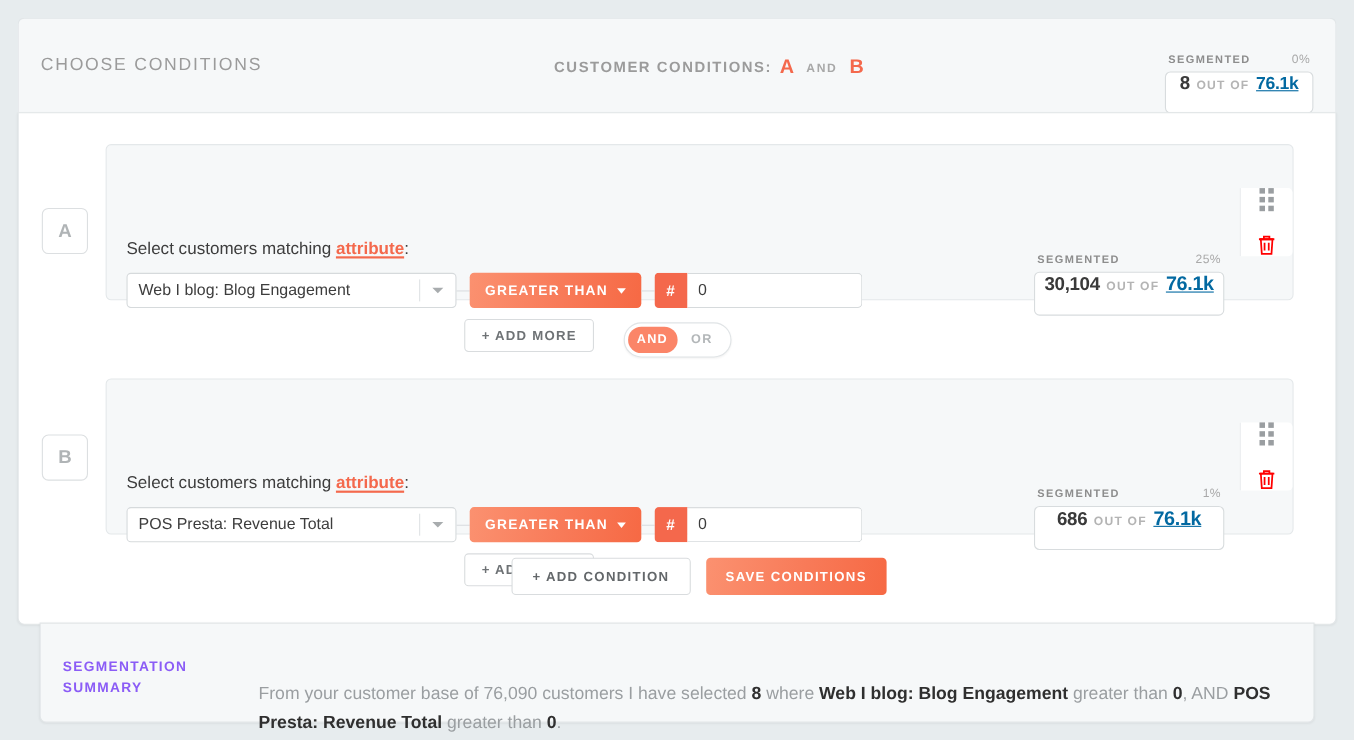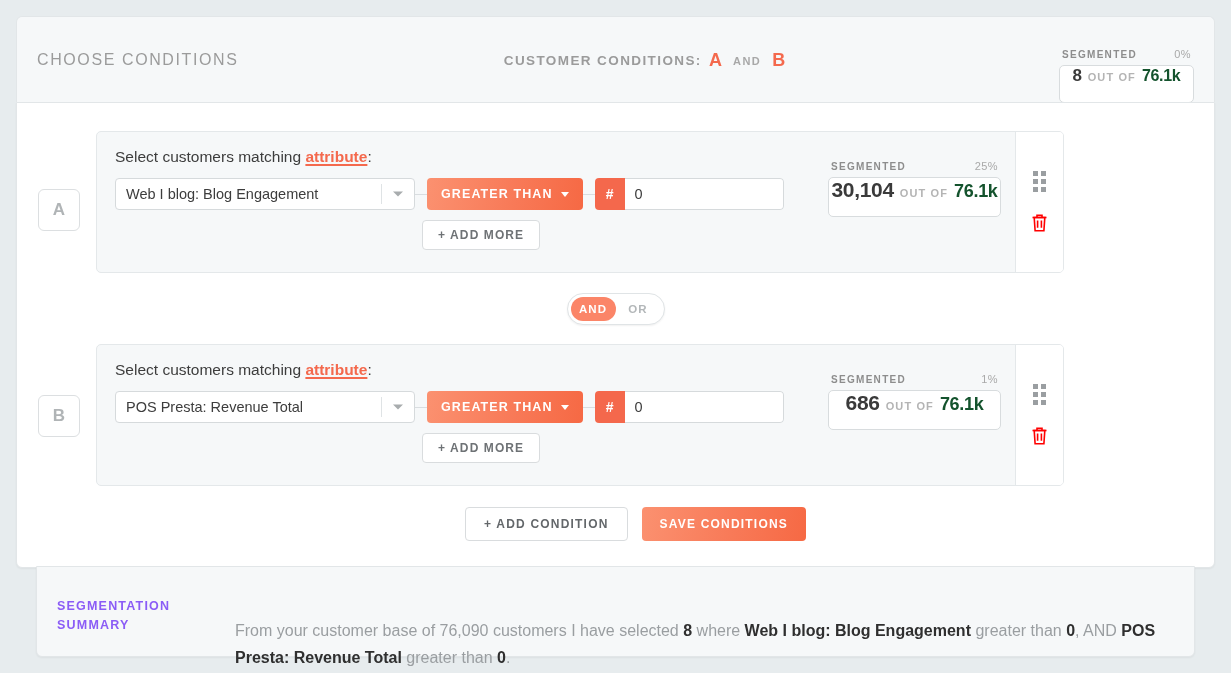--- a/index.html
+++ b/index.html
@@ -48,26 +48,26 @@
   .meter-label {
     font-size: 10px; font-weight: bold; letter-spacing: 1.3px;
     color: #8d8d8d; text-transform: uppercase;
   }
   .meter-pct { font-size: 11px; color: #a9a9a9; letter-spacing: 0.4px; }
   .meter-box {
     border: 1px solid #d8dcde; border-radius: 5px; background: #fff;
     display: flex; align-items: baseline; justify-content: center;
     gap: 6px; white-space: nowrap;
   }
-  .meter-val { font-size: 21px; font-weight: bold; color: #3a3a3a; letter-spacing: -0.3px; }
+  .meter-val { font-size: 17px; font-weight: bold; color: #3a3a3a; letter-spacing: -0.3px; }
   .meter-mid {
     font-size: 11px; font-weight: bold; letter-spacing: 1.1px;
     color: #b4b4b4; text-transform: uppercase;
   }
-  .meter-total { font-size: 18px; font-weight: bold; color: #14532d; letter-spacing: -0.3px; }
+  .meter-total { font-size: 18px; font-weight: bold; color: #0369a1; letter-spacing: -0.3px; text-decoration: underline; }
 
   .meter-header { right: 20px; top: 31px; width: 135px; }
   .meter-header .meter-box { height: 38px; }
   .meter-header .meter-val { font-size: 17px; }
   .meter-header .meter-total { font-size: 16px; }
 
   
   .main-card {
     position: absolute; left: 16px; top: 102px; width: 1199px; height: 466px;
     background: #ffffff;
@@ -78,23 +78,24 @@
 
   
   .cond-row { position: absolute; left: 0; width: 100%; }
   .cond-badge {
     position: absolute; left: 21px; width: 42px; height: 42px;
     border: 1px solid #dcdfe1; border-radius: 6px; background: #fff;
     display: flex; align-items: center; justify-content: center;
     font-size: 17px; font-weight: bold; color: #b0b4b6;
   }
   .cond-card {
-    position: absolute; left: 79px; width: 968px;
+    position: absolute; left: 79px; width: 1080px;
     background: #f6f8f9; border: 1px solid #e4e8ea; border-radius: 5px;
     display: flex;
+    align-items: center;
   }
   .cond-body { position: relative; flex: 1; }
   .cond-actions {
     width: 48px; background: #ffffff; border-left: 1px solid #e4e8ea;
     border-radius: 0 4px 4px 0;
     display: flex; flex-direction: column; align-items: center;
     justify-content: center; gap: 20px;
   }
 
   .drag-handle {

